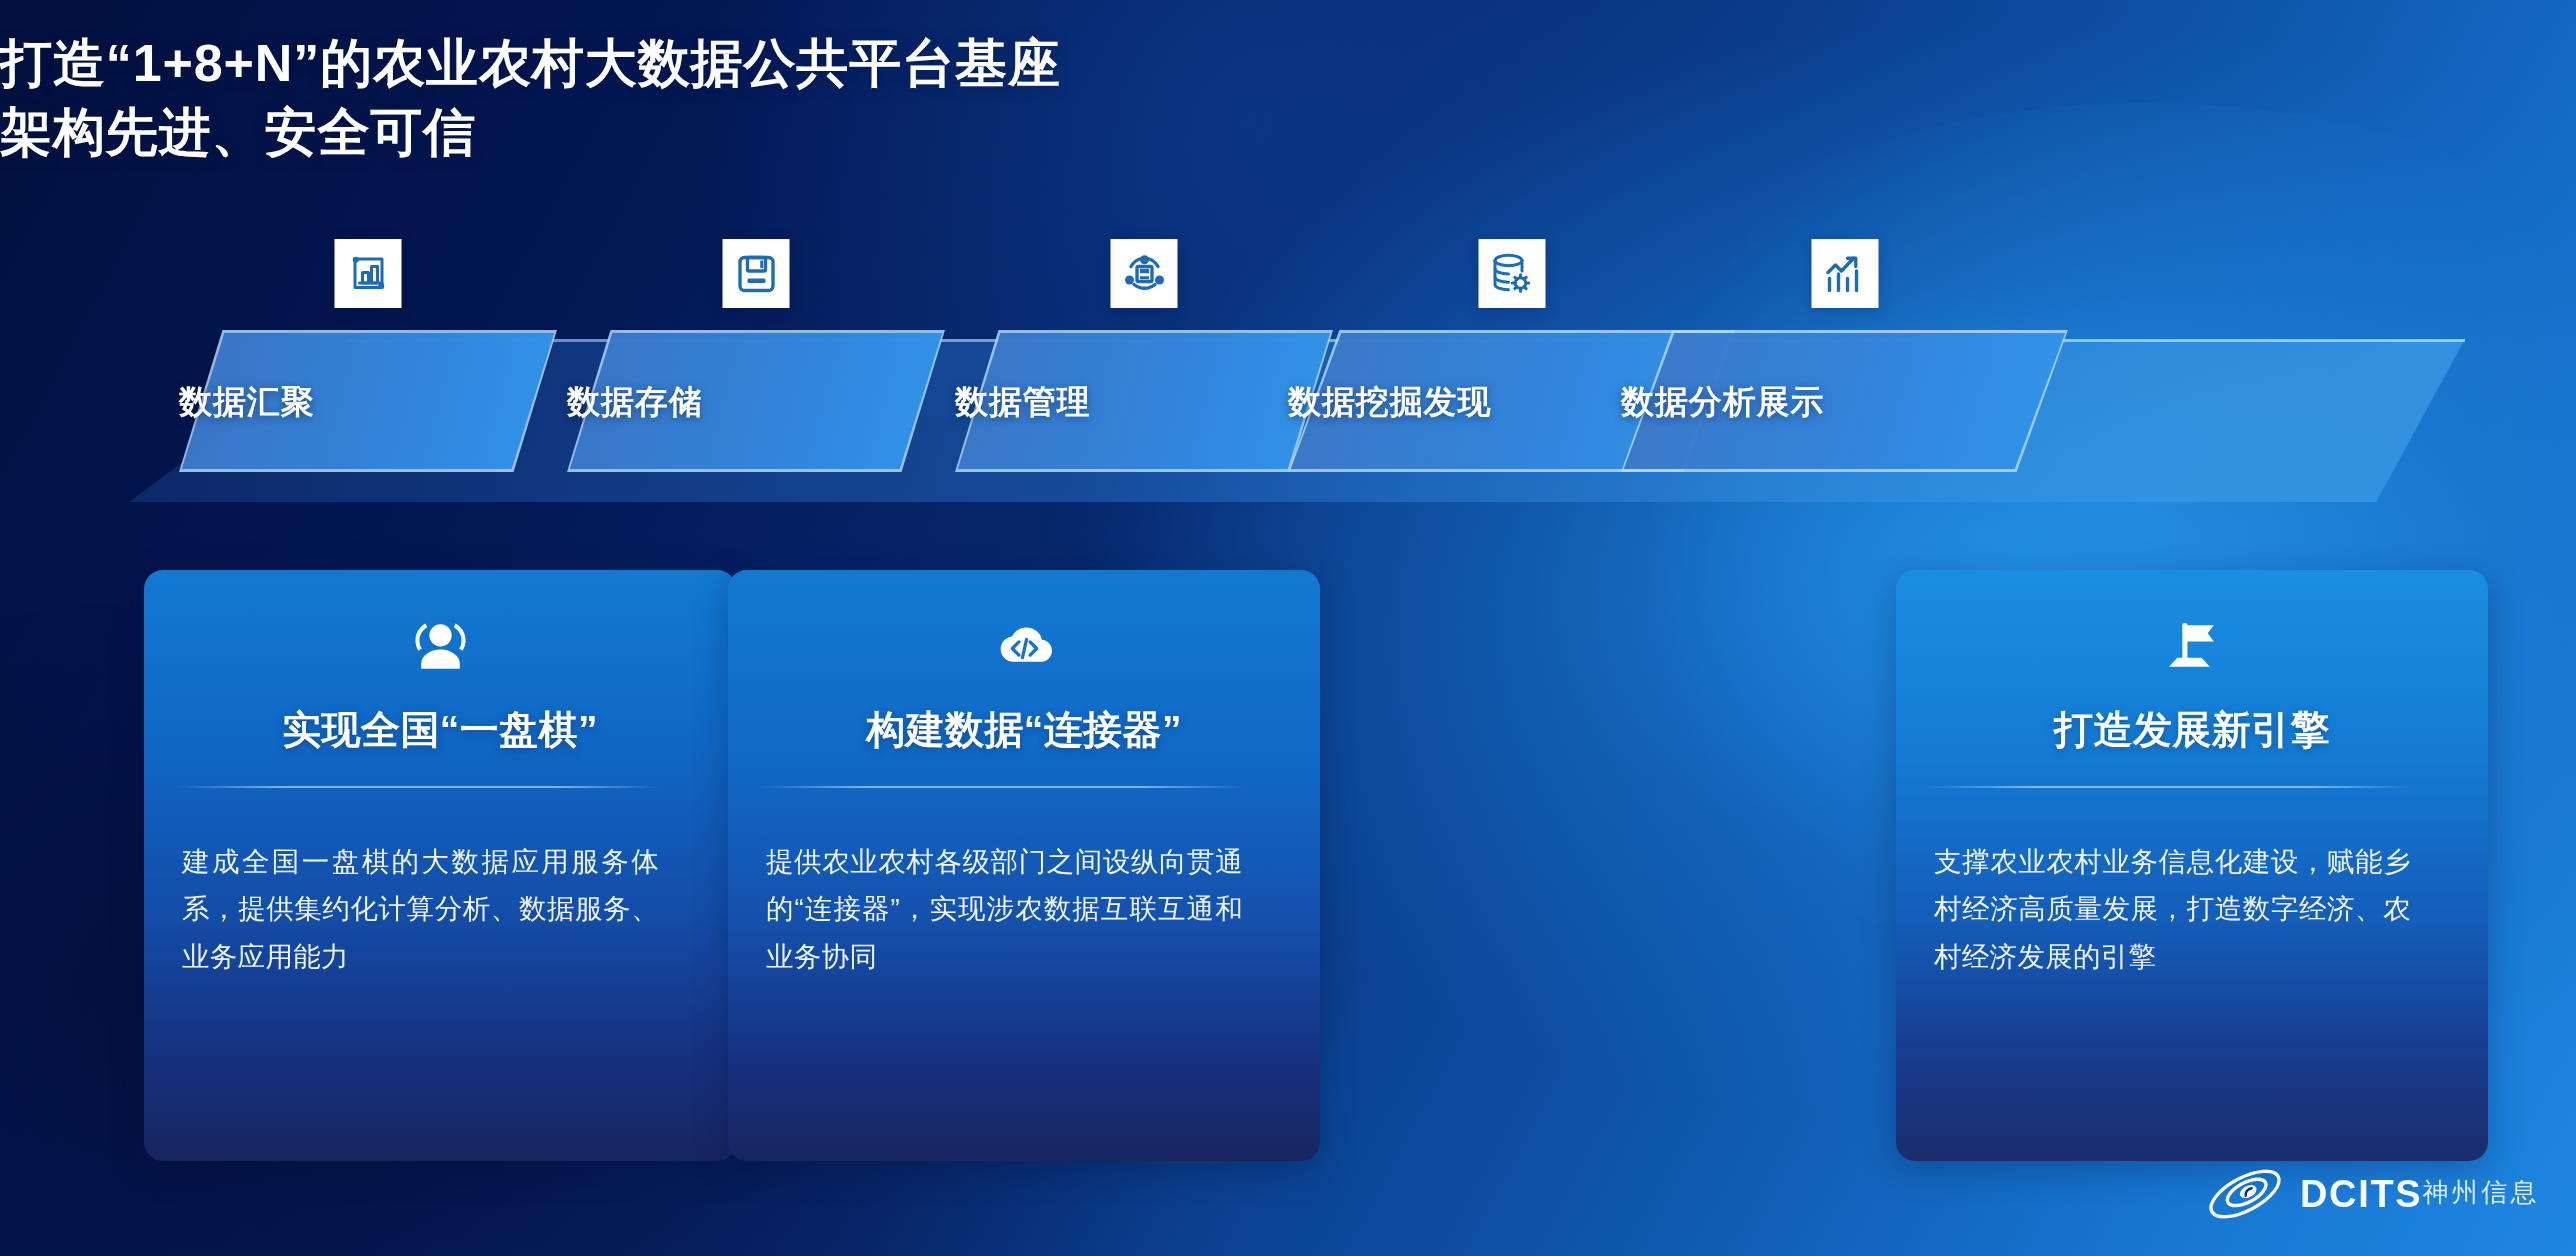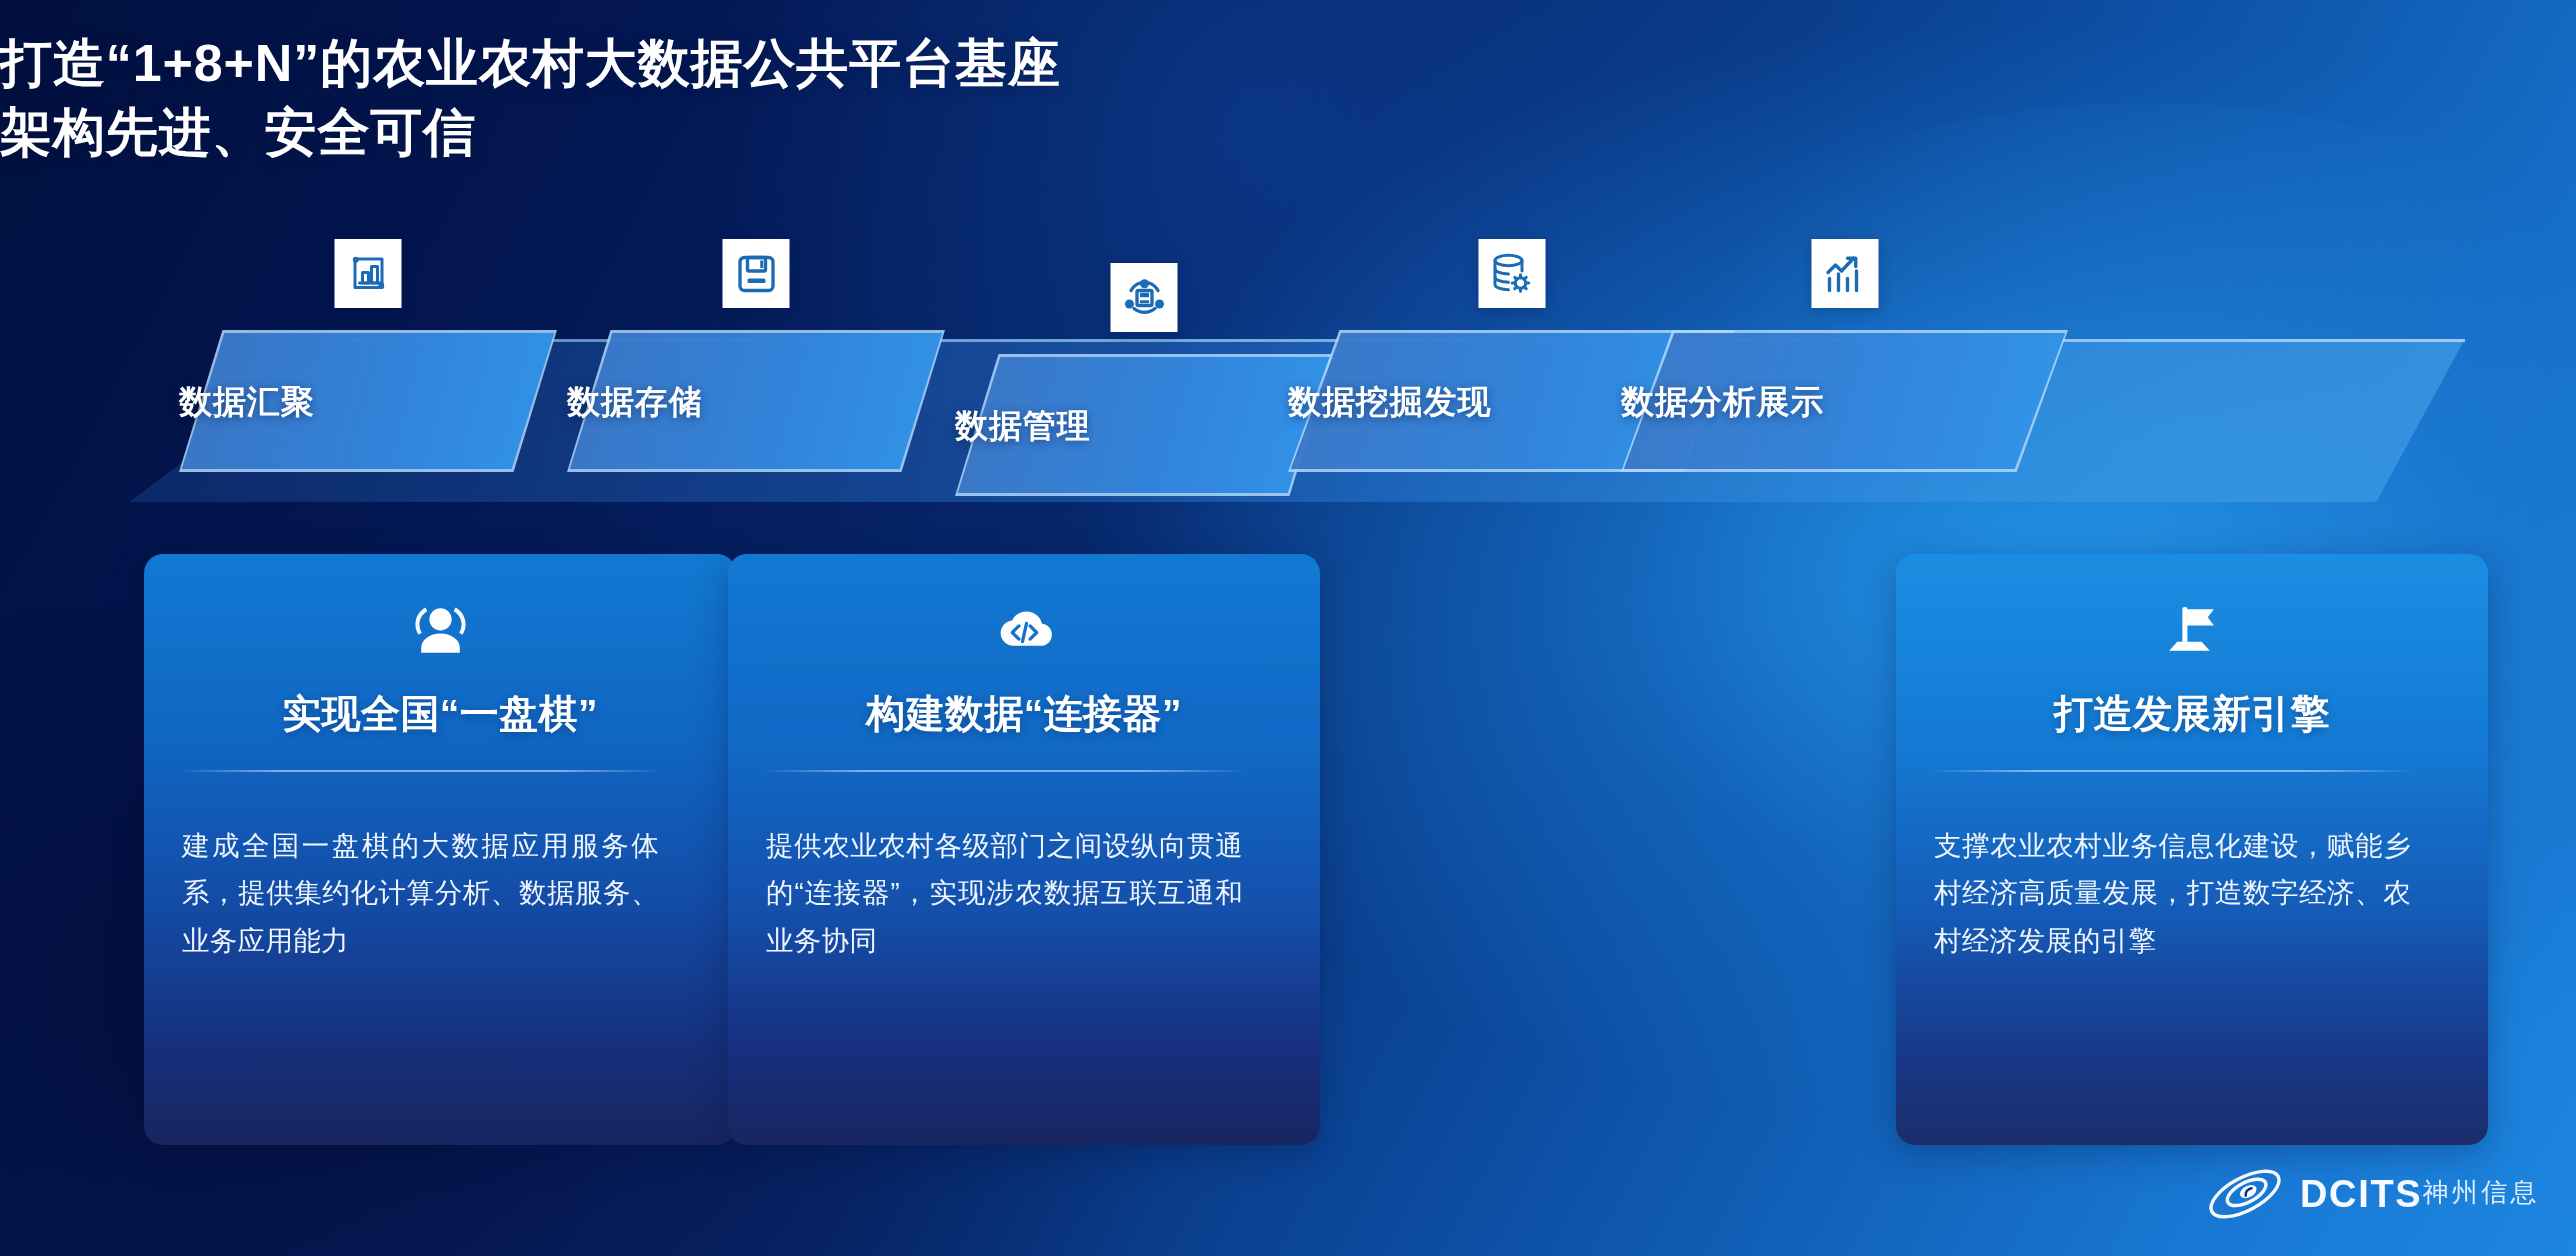--- a/index.html
+++ b/index.html
@@ -72,21 +72,21 @@
     position:absolute; top:-91px; left:50%; transform:translateX(-50%);
     width:67px; height:69px; background:#ffffff; z-index:5;
     display:flex; align-items:center; justify-content:center;
     box-shadow:0 2.6px 12px rgba(0,20,60,.25);
   }
   .proc-icon svg{width:48px;height:48px;display:block;}
 
   
   #cards{position:absolute; left:0; top:554px; width:2576px; height:592px; z-index:5;}
   .card{
-    position:absolute; top:0; width:592px; height:591px;
+    position:absolute; top:16px; width:592px; height:591px;
     border-radius:19px; overflow:hidden;
     background:linear-gradient(180deg,#1279d2 0%,#1067c4 30%,#134da8 58%,#16317f 82%,#17255f 100%);
     box-shadow:0 8.6px 34px rgba(0,15,50,.28);
   }
   .card.c2{background:linear-gradient(180deg,#1279d2 0%,#1169c6 32%,#1450ac 60%,#172f7f 84%,#182660 100%);}
   .card.c3{background:linear-gradient(180deg,#1585da 0%,#1272cd 32%,#1455b1 60%,#183484 84%,#1a2a66 100%);}
   .card.c4{background:linear-gradient(180deg,#1a8ee2 0%,#147ad4 32%,#145cb8 60%,#18398a 84%,#1b2d6b 100%);}
 
   .card-icon{
     position:absolute; left:0; top:43px; width:100%;
@@ -168,21 +168,21 @@
         <svg viewBox="0 0 64 64" fill="none" stroke="#1b6cb5" stroke-width="4.5" stroke-linejoin="round">
           <rect x="10" y="10" width="44" height="44" rx="6"></rect>
           <rect x="20" y="10" width="24" height="18" rx="2"></rect>
           <rect x="37" y="14" width="4" height="10" fill="#1b6cb5" stroke="none"></rect>
           <rect x="20" y="38" width="24" height="6" rx="2" fill="#1b6cb5" stroke="none"></rect>
         </svg>
       </div>
       <div class="proc-label">数据存储</div>
     </div>
 
-    <div class="proc" style="left:955px;width:378px;margin-top:24px;">
+    <div class="proc" style="left:955px;width:378px;">
       <div class="shape edge"></div>
       <div class="inner"></div>
       <div class="proc-icon">
         <svg viewBox="0 0 64 64" fill="none" stroke="#1b6cb5" stroke-width="4.5" stroke-linecap="round">
           <path d="M14 22a22 22 0 0 1 12-10"></path>
           <path d="M50 22a22 22 0 0 0-12-10"></path>
           <path d="M18 46a22 22 0 0 0 28 0"></path>
           <circle cx="32" cy="13" r="6" fill="#1b6cb5" stroke="none"></circle>
           <circle cx="12" cy="40" r="6" fill="#1b6cb5" stroke="none"></circle>
           <circle cx="52" cy="40" r="6" fill="#1b6cb5" stroke="none"></circle>

